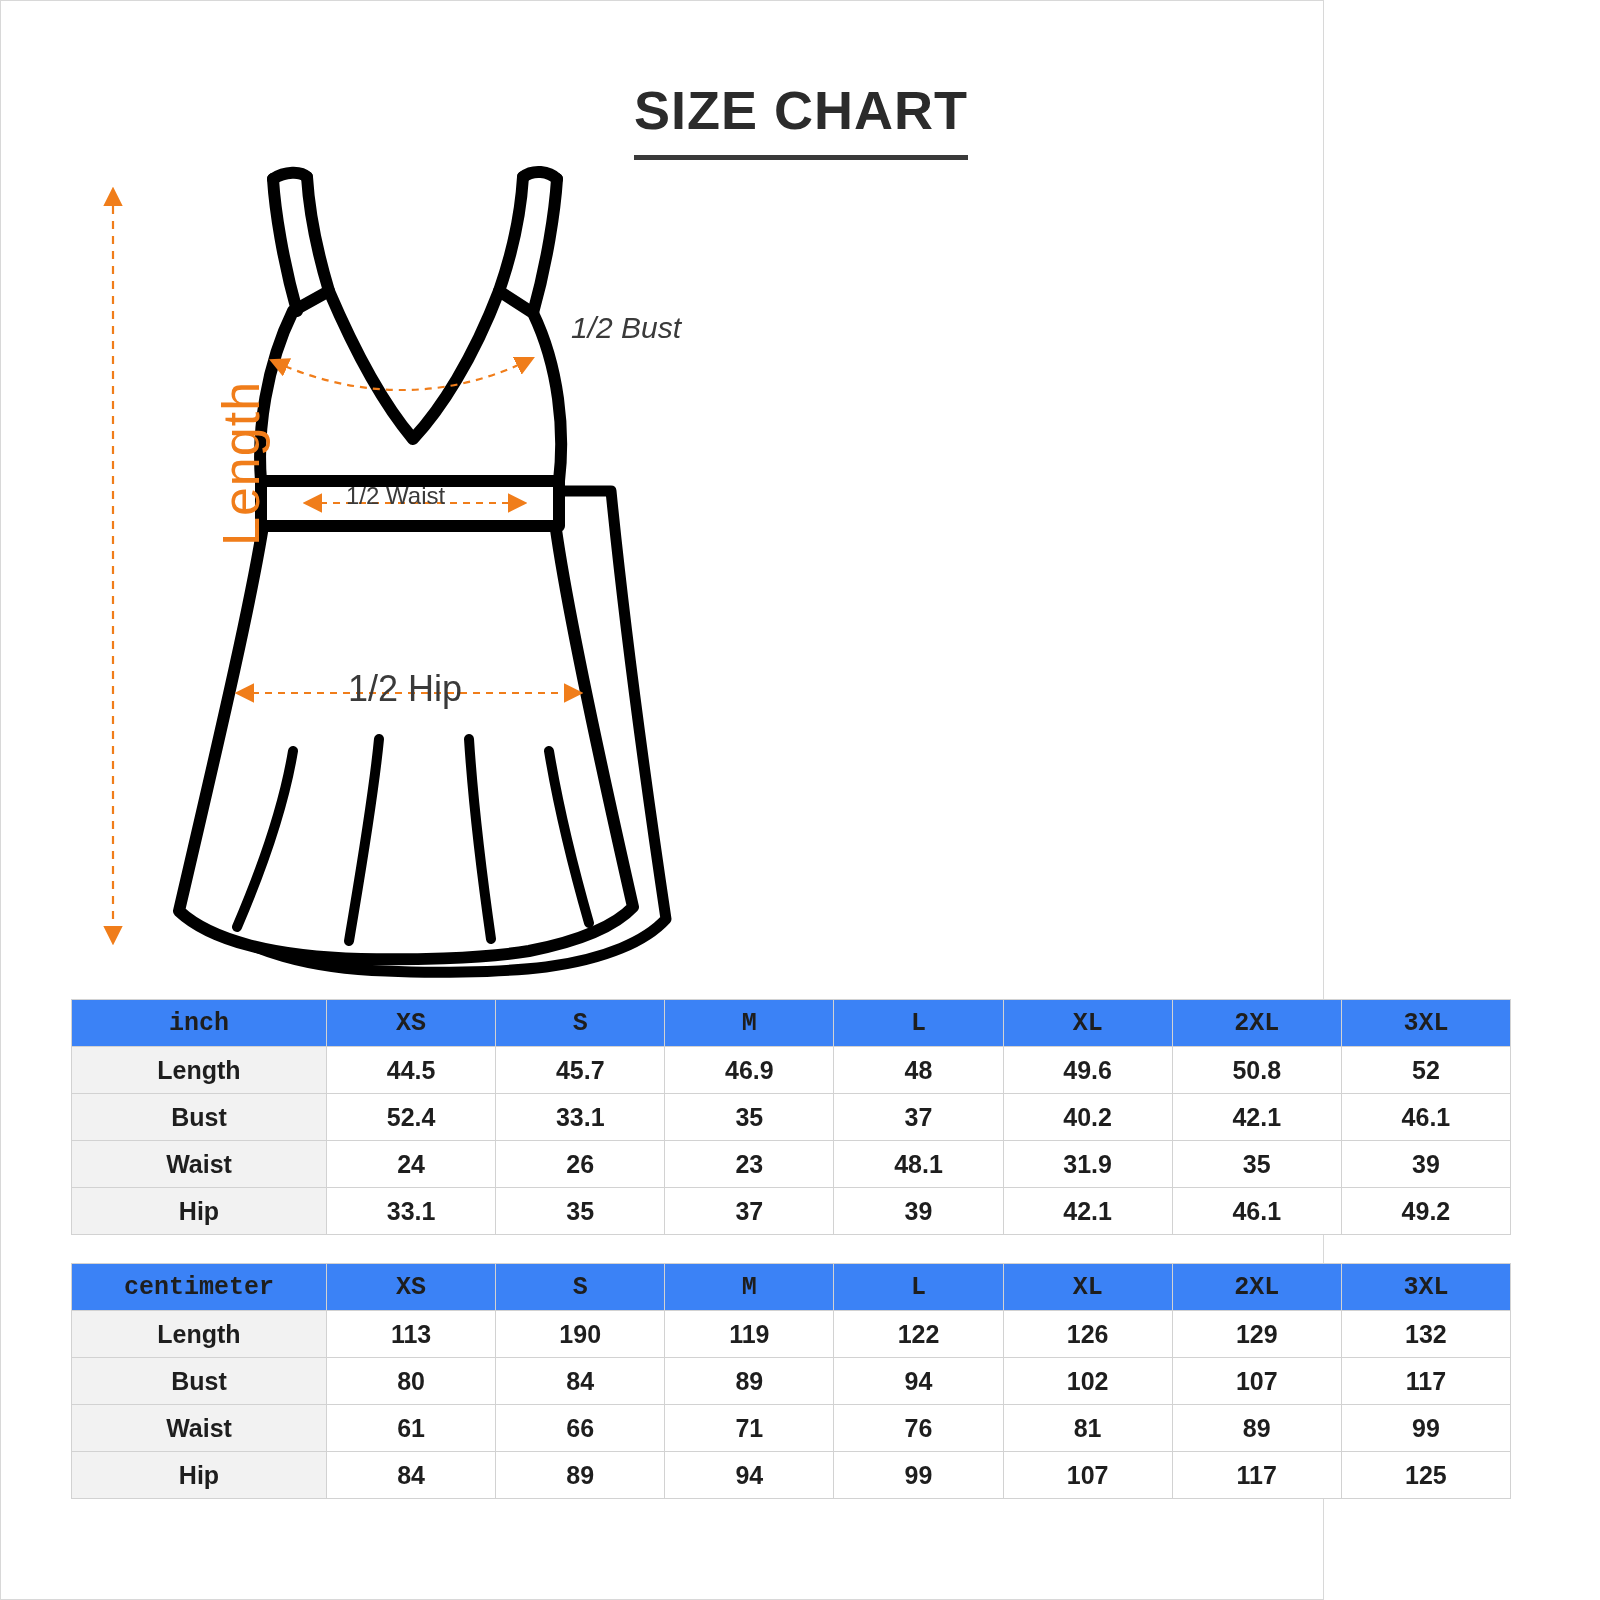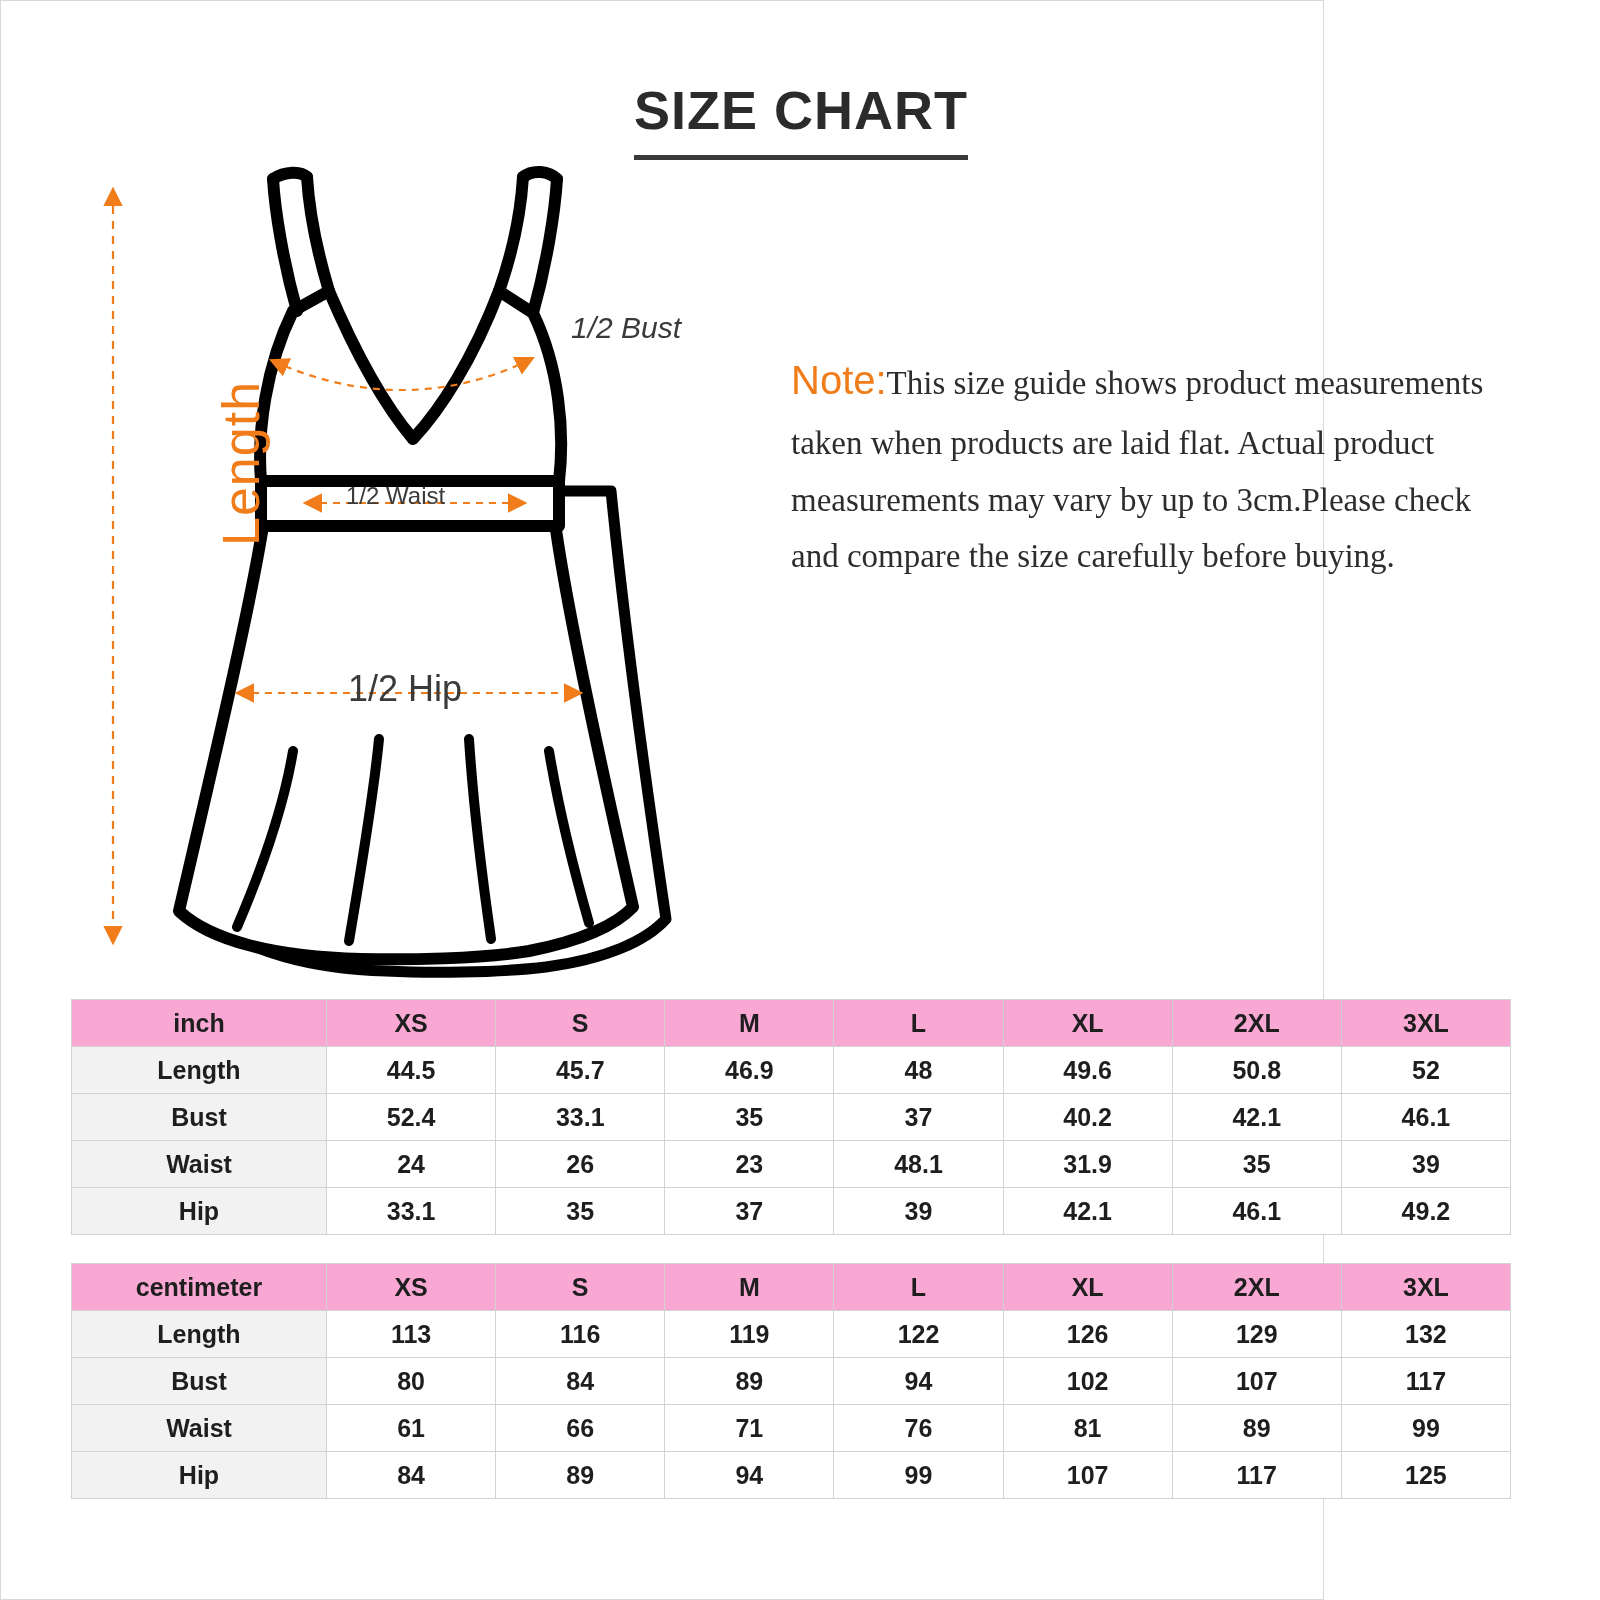--- a/index.html
+++ b/index.html
@@ -104,21 +104,22 @@
   }
   th, td {
     border: 1px solid #d2d2d2;
     height: 44px;
     text-align: center;
     font-size: 25px;
     font-weight: bold;
     color: #1e1e1e;
   }
   thead th {
-    background: #f9a8d4;
+    background: #3b82f6;
+    font-family: Liberation Mono, monospace;
   }
   tbody td {
     background: #ffffff;
   }
   tbody td.rowhead {
     background: #f2f2f2;
   }
   col.first { width: 255px; }
 </style>
 </head>
@@ -181,23 +182,20 @@
       </g>
     </svg>
 
     <div class="length-label">Length</div>
   </div>
 
   <div class="meas-label lbl-bust">1/2 Bust</div>
   <div class="meas-label lbl-waist">1/2 Waist</div>
   <div class="meas-label lbl-hip">1/2 Hip</div>
 
-  <div class="note">
-    <span class="note-head">Note:</span><span>This size guide shows product measurements taken when products are laid flat. Actual product measurements may vary by up to 3cm.Please check and compare the size carefully before buying.</span>
-  </div>
 
   <div class="table-block" id="inch-table-block">
     <table>
       <colgroup>
           <col class="first">
           <col>
           <col>
           <col>
           <col>
           <col>
@@ -282,21 +280,21 @@
           <th>L</th>
           <th>XL</th>
           <th>2XL</th>
           <th>3XL</th>
         </tr>
       </thead>
       <tbody>
         <tr>
           <td class="rowhead">Length</td>
           <td>113</td>
-          <td>116</td>
+          <td>190</td>
           <td>119</td>
           <td>122</td>
           <td>126</td>
           <td>129</td>
           <td>132</td>
         </tr>
         <tr>
           <td class="rowhead">Bust</td>
           <td>80</td>
           <td>84</td>

